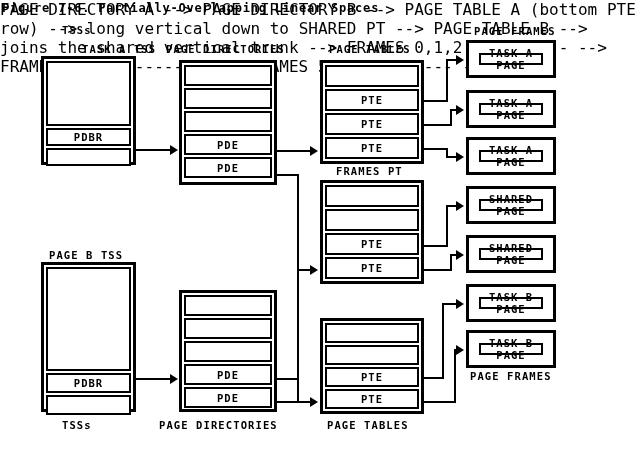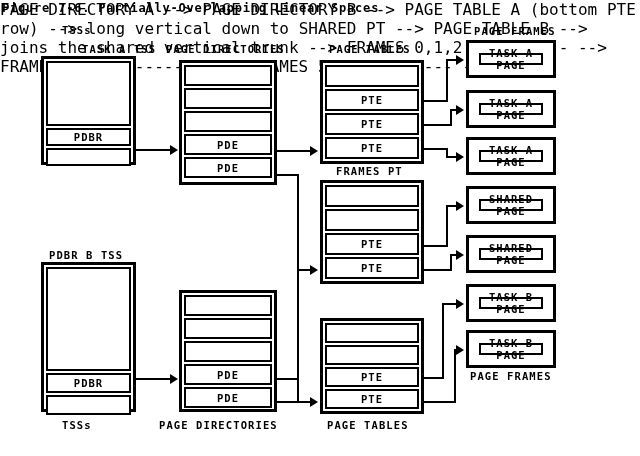--- a/index.html
+++ b/index.html
@@ -99,21 +99,21 @@
 
   
   <div class="txt lbl" style="left:62px;top:24px;">TSSs</div>
   <div class="txt lbl" style="left:49px;top:43px;margin-left:33px;">TASK A TSS</div>
   <div class="txt lbl" style="left:166px;top:43px;">PAGE DIRECTORIES</div>
   <div class="txt lbl" style="left:329px;top:43px;">PAGE TABLES</div>
   <div class="txt lbl" style="left:474px;top:25px;">PAGE FRAMES</div>
   <div class="txt lbl" style="left:336px;top:165px;">FRAMES PT</div>
 
   
-  <div class="txt lbl" style="left:49px;top:249px;">PDBR B TSS</div>
+  <div class="txt lbl" style="left:49px;top:249px;">PAGE B TSS</div>
   <div class="txt lbl" style="left:62px;top:419px;">TSSs</div>
   <div class="txt lbl" style="left:159px;top:419px;">PAGE DIRECTORIES</div>
   <div class="txt lbl" style="left:327px;top:419px;">PAGE TABLES</div>
   <div class="txt lbl" style="left:470px;top:370px;">PAGE FRAMES</div>
 
   
   <div class="stack" style="left:41px;top:56px;width:95px;height:109px;">
     <div class="cell" style="height:65px;"></div>
     <div class="cell" style="height:18px;">PDBR</div>
     <div class="cell" style="height:18px;"></div>

